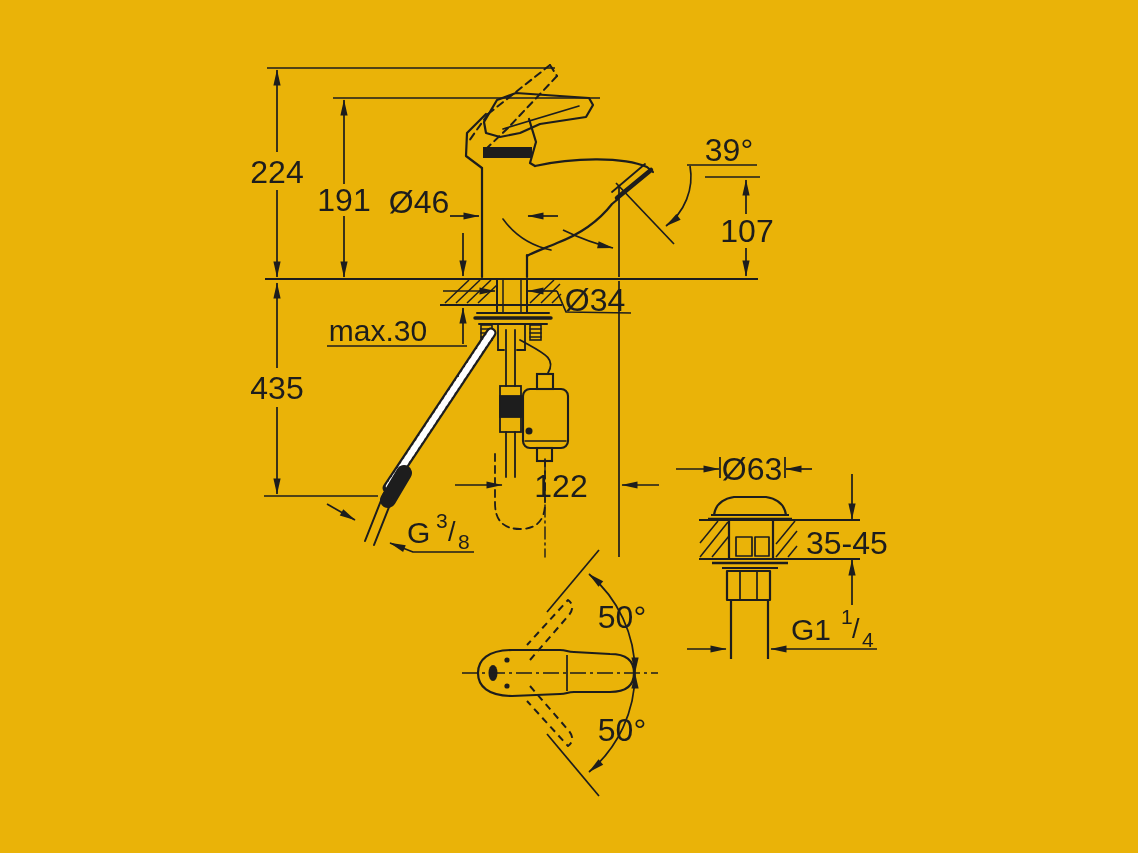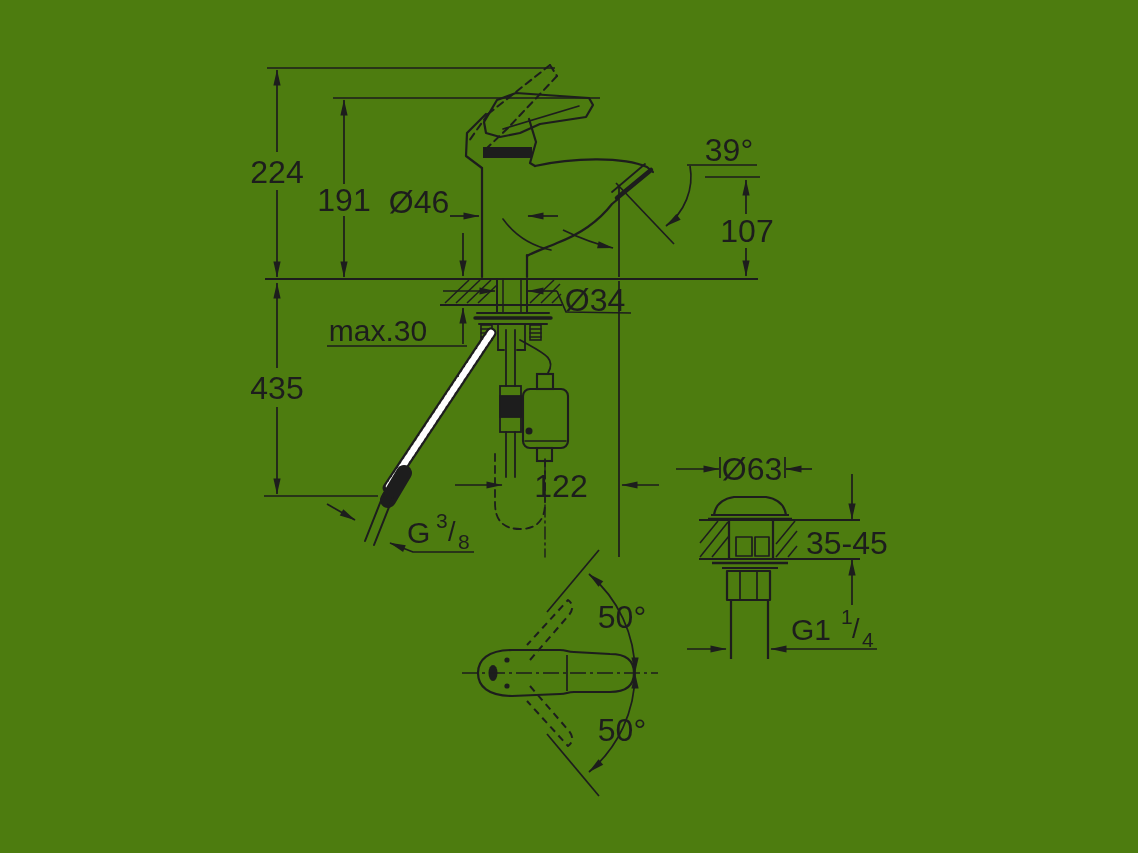--- a/index.html
+++ b/index.html
@@ -1,16 +1,16 @@
 <!DOCTYPE html>
 <html><head>
 <meta charset="utf-8">
 <style>
   html,body{margin:0;padding:0;background:#e8e8e8;}
-  .stage{width:1138px;height:853px;background:#4d7c0f;position:relative;overflow:hidden;
+  .stage{width:1138px;height:853px;background:#eab308;position:relative;overflow:hidden;
          font-family:"Liberation Sans", sans-serif;}
   svg{display:block;}
   text{fill:#1d1d1d;font-family:"Liberation Sans", sans-serif;}
   .num{font-size:32px;}
   .small{font-size:30px;}
   .frac{font-size:21px;}
   .slash{font-size:27px;}
 </style>
 </head>
 <body>

